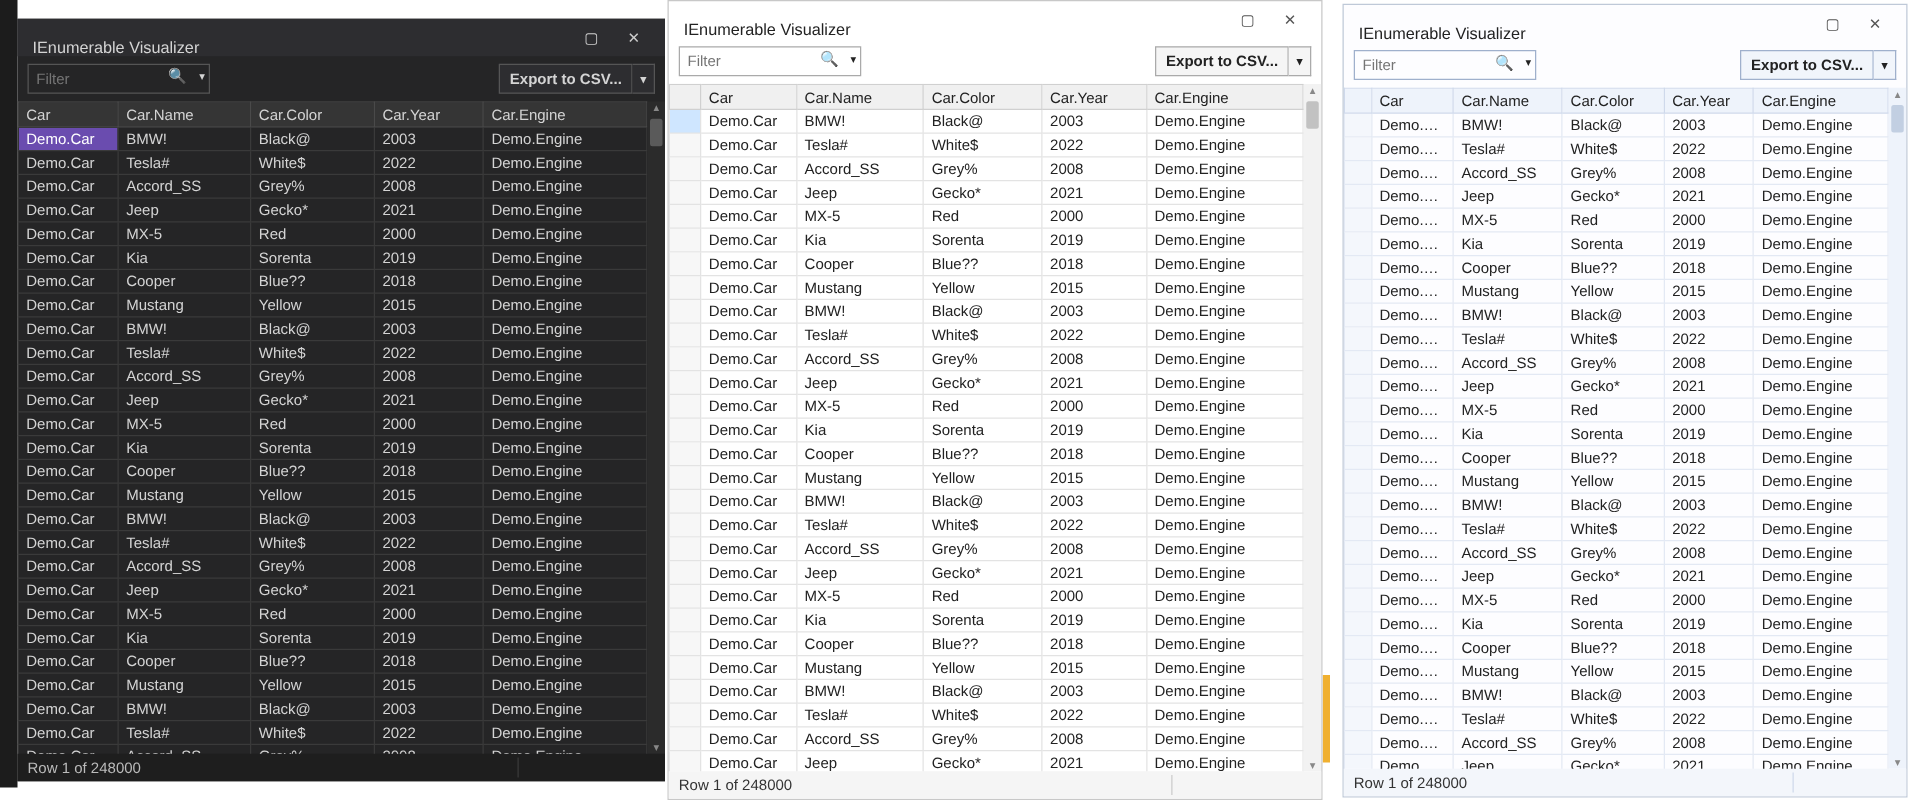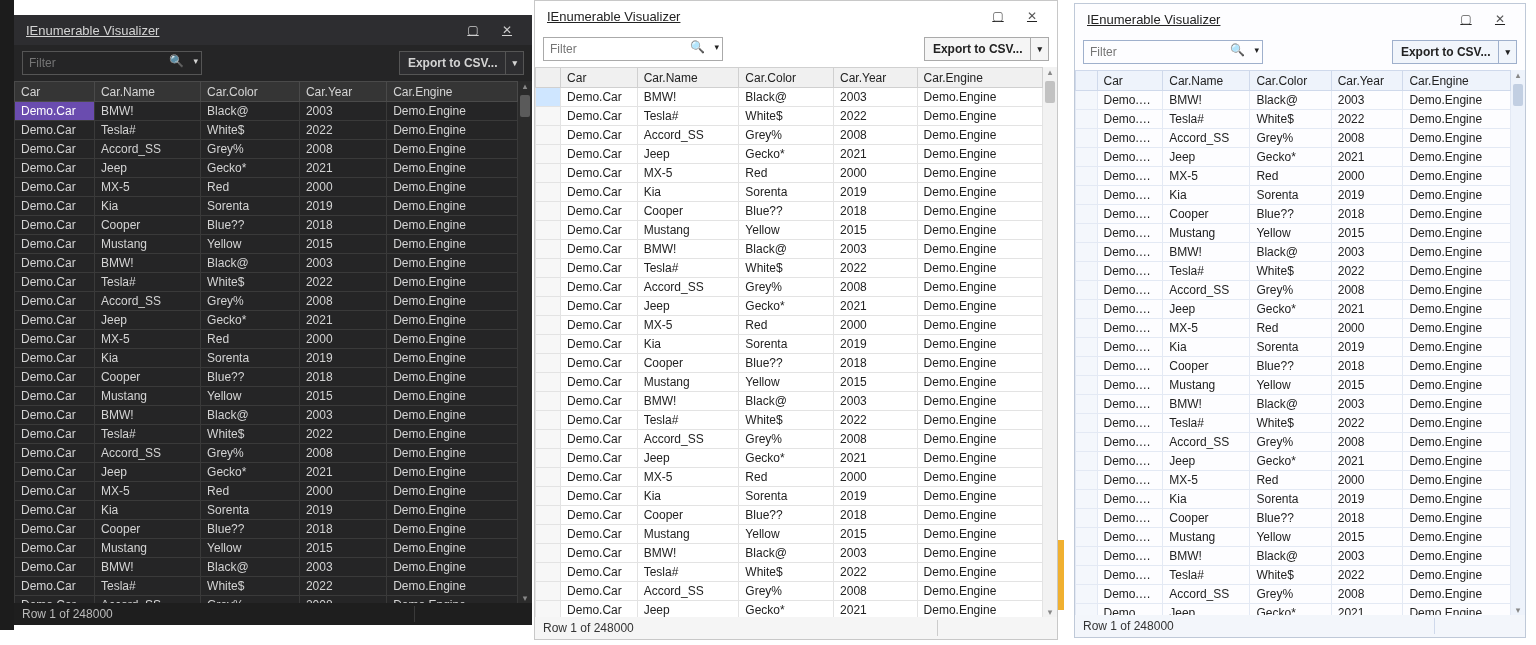--- a/index.html
+++ b/index.html
@@ -29,31 +29,31 @@
   .win {
     position: absolute;
     display: flex;
     flex-direction: column;
   }
   .win.dark  { background: #252526; color: #d4d4d4; }
   .win.light { background: #ffffff; color: #222; border: 1px solid #c8c8c8; }
   .win.blue  { background: #fdfdff; color: #222; border: 1px solid #bfc9d8; }
 
   
-  .titlebar { display: flex; align-items: center; height: 30px; padding: 0 8px; flex: 0 0 auto; text-decoration: underline; }
+  .titlebar { display: flex; align-items: flex-end; height: 30px; padding: 0 8px; flex: 0 0 auto; }
   .win.dark .titlebar { background: #2d2d30; }
   .titlebar .title { flex: 1; font-size: 13px; padding-left: 4px; }
   .titlebar .wbtn { width: 34px; text-align: center; line-height: 30px; font-size: 12px; cursor: pointer; }
   .win.dark .titlebar .wbtn { color: #ccc; }
   .win.light .titlebar .wbtn,
   .win.blue  .titlebar .wbtn { color: #555; }
 
   
   .toolbar { display: flex; align-items: center; padding: 6px 8px; gap: 8px; flex: 0 0 auto; }
-  .filterwrap { position: relative; width: 180px; }
+  .filterwrap { position: relative; width: 146px; }
   .filterwrap input {
     width: 100%;
     padding: 4px 26px 4px 6px;
     font-size: 12px;
     background: transparent;
     outline: none;
   }
   .win.dark  .filterwrap input { border: 1px solid #555; color: #ccc; }
   .win.light .filterwrap input { border: 1px solid #aaa; color: #222; }
   .win.blue  .filterwrap input { border: 1px solid #9fb0cc; color: #222; }

